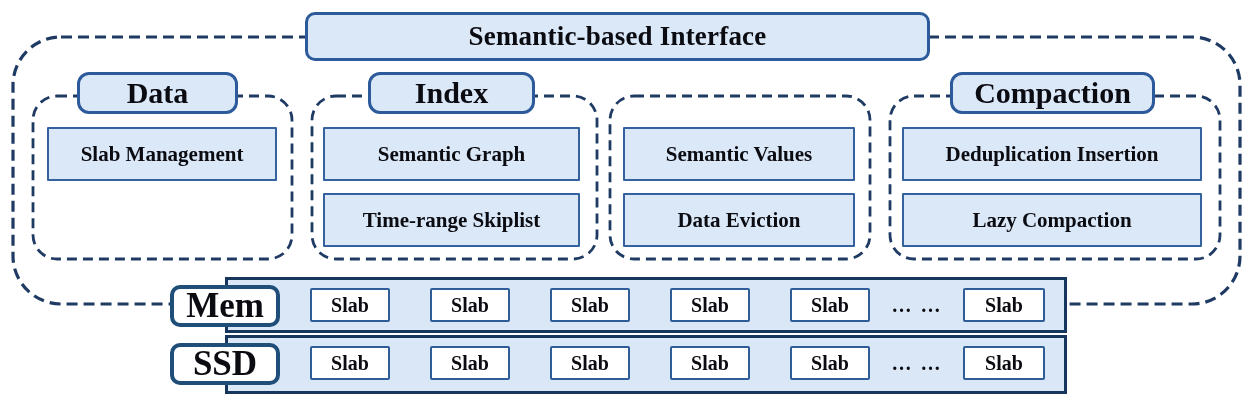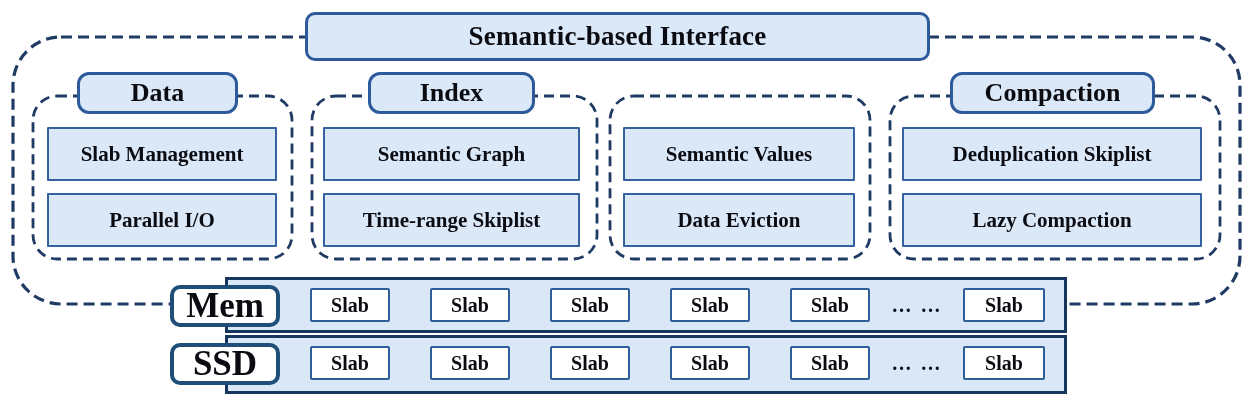--- a/index.html
+++ b/index.html
@@ -13,21 +13,21 @@
   .box{
     position:absolute;display:flex;align-items:center;justify-content:center;
     box-sizing:border-box;font-weight:bold;text-align:center;z-index:3;
   }
   .iface{
     background:#dbe8f7;border:3px solid #2d5a9b;border-radius:10px;
     font-size:27px;letter-spacing:.2px;z-index:4;
   }
   .pill{
     background:#dbe8f7;border:3px solid #2d5a9b;border-radius:12px;
-    font-size:26px;z-index:4;
+    font-size:30px;z-index:4;
   }
   .item{
     background:#dbe8f7;border:2px solid #35629e;border-radius:1px;
     font-size:21px;
   }
   .bar{
     position:absolute;background:#d9e7f6;border:3px solid #17365d;
     box-sizing:border-box;z-index:2;
   }
   .storelabel{
@@ -59,23 +59,20 @@
   <div class="box iface" style="left:305px;top:12px;width:625px;height:49px;">
     <span>Semantic-based Interface</span>
   </div>
 
   <div class="box pill" style="left:77px;top:72px;width:161px;height:42px;">
     <span>Data</span>
   </div>
   <div class="box item" style="left:47px;top:127px;width:230px;height:54px;">
     <span>Slab Management</span>
   </div>
-  <div class="box item" style="left:47px;top:193px;width:230px;height:54px;">
-    <span>Parallel I/O</span>
-  </div>
 
   <div class="box pill" style="left:368px;top:72px;width:167px;height:42px;">
     <span>Index</span>
   </div>
   <div class="box item" style="left:323px;top:127px;width:257px;height:54px;">
     <span>Semantic Graph</span>
   </div>
   <div class="box item" style="left:323px;top:193px;width:257px;height:54px;">
     <span>Time-range Skiplist</span>
   </div>
@@ -84,21 +81,21 @@
     <span>Semantic Values</span>
   </div>
   <div class="box item" style="left:623px;top:193px;width:232px;height:54px;">
     <span>Data Eviction</span>
   </div>
 
   <div class="box pill" style="left:950px;top:72px;width:205px;height:42px;">
     <span>Compaction</span>
   </div>
   <div class="box item" style="left:902px;top:127px;width:300px;height:54px;">
-    <span>Deduplication Skiplist</span>
+    <span>Deduplication Insertion</span>
   </div>
   <div class="box item" style="left:902px;top:193px;width:300px;height:54px;">
     <span>Lazy Compaction</span>
   </div>
 
   <div class="bar" style="left:225px;top:277px;width:842px;height:56px;"></div>
   <div class="bar" style="left:225px;top:335px;width:842px;height:59px;"></div>
 
   <div class="box storelabel" style="left:170px;top:285px;width:110px;height:42px;">
     <span>Mem</span>

